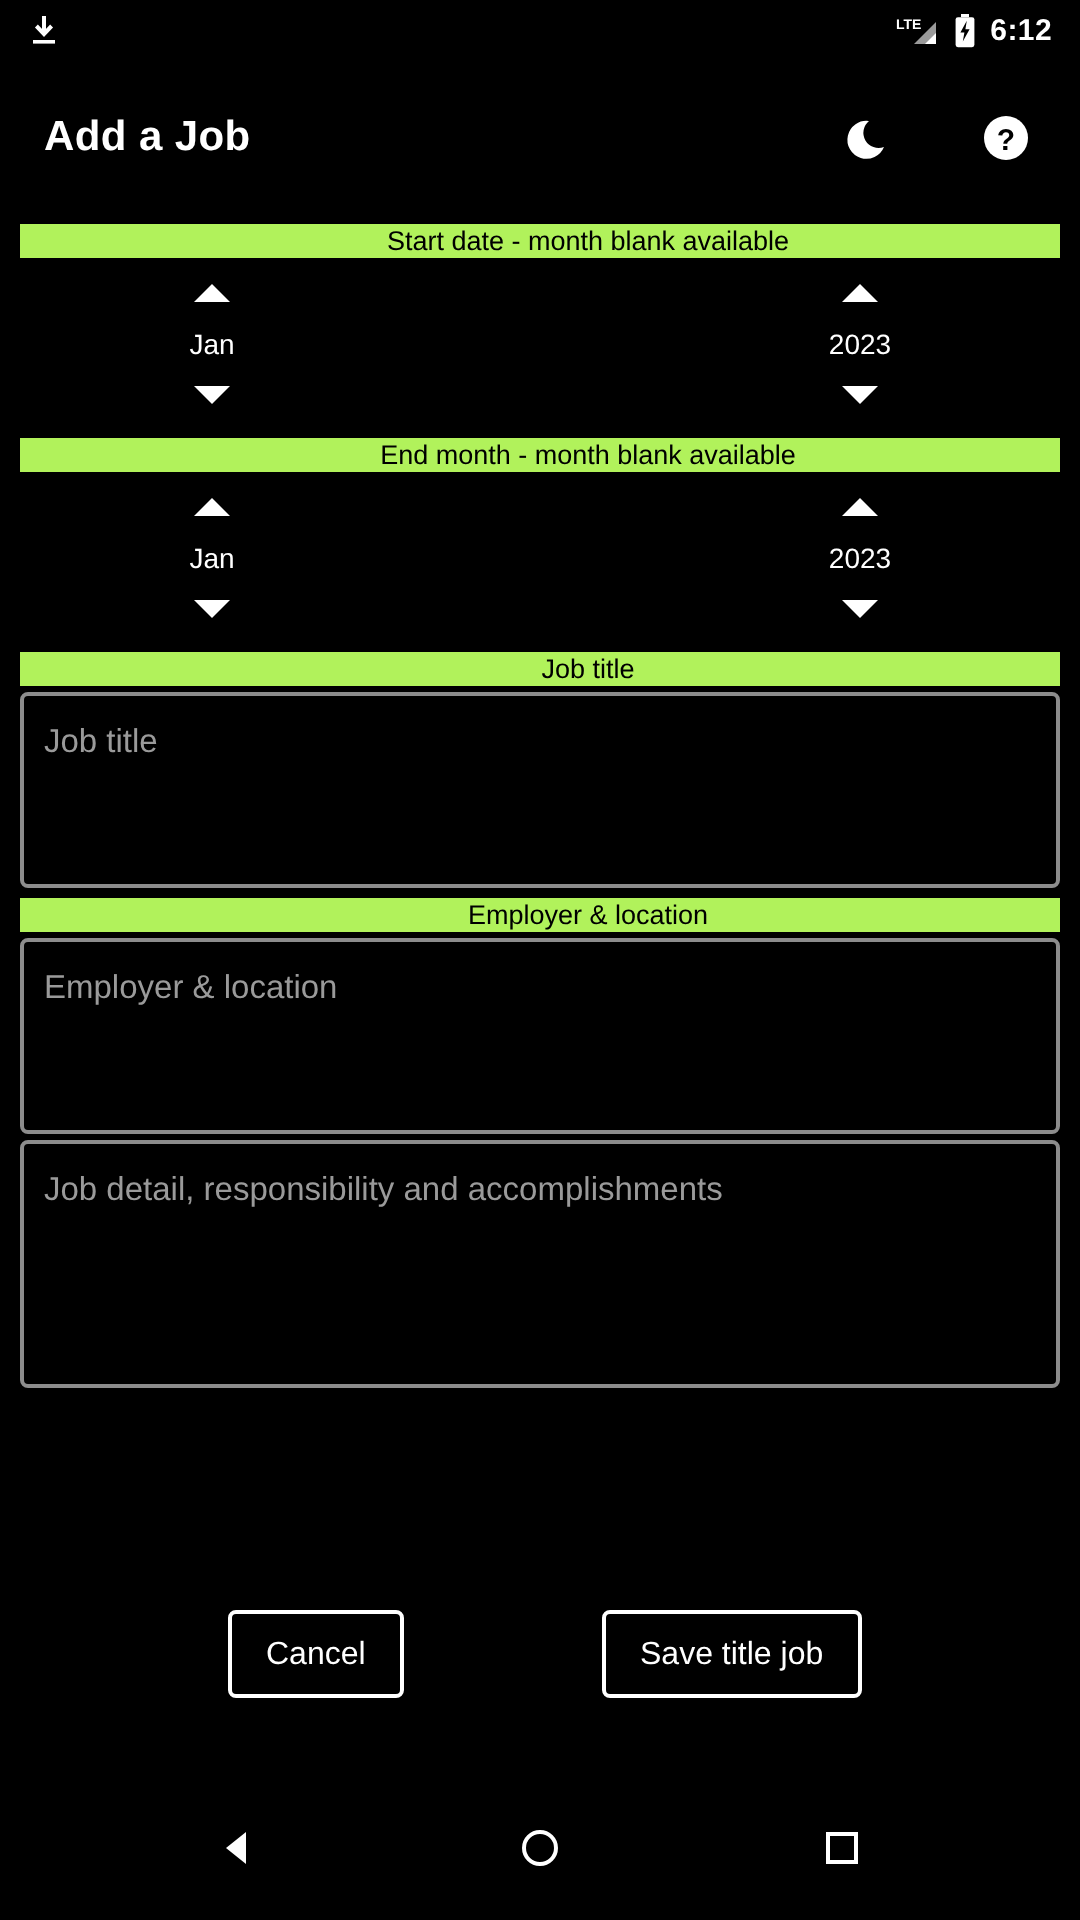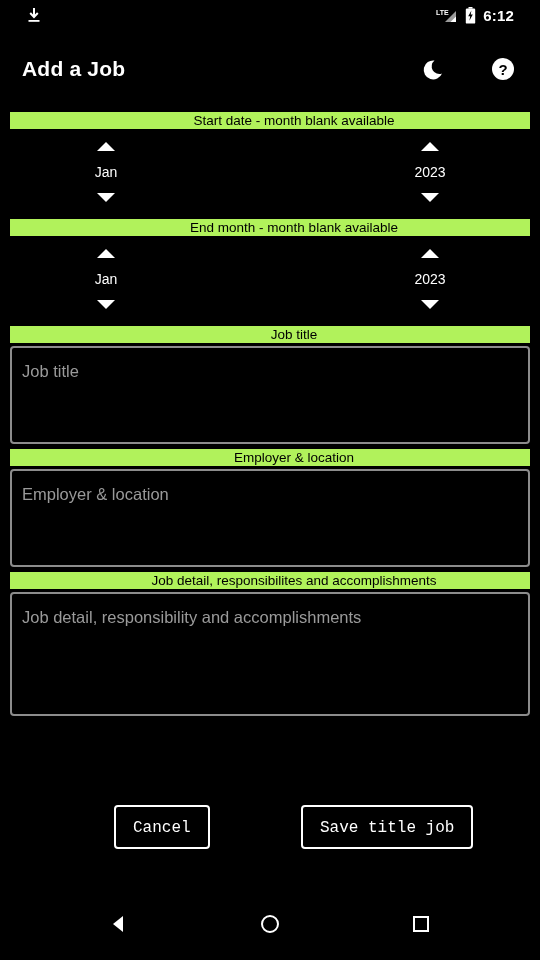--- a/index.html
+++ b/index.html
@@ -7,21 +7,21 @@
     width: 540px; height: 960px;
     background: #000;
     font-family: "Liberation Sans", sans-serif;
     overflow: hidden;
   }
   .screen { position: relative; width: 540px; height: 960px; background: #000; }
 
   
   .statusbar {
     position: absolute; top: 0; left: 0; width: 540px; height: 30px;
-    display: flex; align-items: center; padding: 0 26px;
+    display: flex; align-items: center; padding: 0 14px;
   }
   .sb-left { display: flex; align-items: center; gap: 6px; }
   .sb-right { margin-left: auto; display: flex; align-items: center; gap: 7px; }
   .sb-time { color: #fff; font-size: 15px; font-weight: bold; letter-spacing: .2px; }
   .icon-svg { display: block; }
 
   
   .appbar {
     position: absolute; top: 30px; left: 0; width: 540px; height: 77px;
     display: flex; align-items: center; padding: 0 22px; gap: 16px;
@@ -93,21 +93,21 @@
   .button-row {
     position: absolute; top: 805px; left: 0; width: 540px;
     height: 44px;
     display: flex; align-items: center;
   }
   .btn {
     background: #000;
     border: 2px solid #fff;
     border-radius: 4px;
     color: #fff;
-    font-family: Liberation Mono, monospace;
+    font-family: Liberation Sans, sans-serif;
     font-size: 16px;
     height: 44px;
     padding: 12px 17px;
     cursor: pointer;
     white-space: nowrap;
   }
   .btn-cancel { position: absolute; left: 114px; }
   .btn-save   { position: absolute; left: 301px; }
 
   
@@ -206,21 +206,20 @@
     <div class="section-label">Job title</div>
     <div class="field-wrap">
       <textarea class="field small" placeholder="Job title" style=""></textarea>
     </div>
 
     <div class="section-label">Employer &amp; location</div>
     <div class="field-wrap">
       <textarea class="field small" placeholder="Employer &amp; location" style=""></textarea>
     </div>
 
-    <div class="section-label">Job detail, responsibilites and accomplishments</div>
     <div class="field-wrap">
       <textarea class="field large" placeholder="Job detail, responsibility and accomplishments" style=""></textarea>
     </div>
   </div>
 
   <div class="button-row">
     <button class="btn btn-cancel">Cancel</button>
     <button class="btn btn-save">Save title job</button>
   </div>
 

